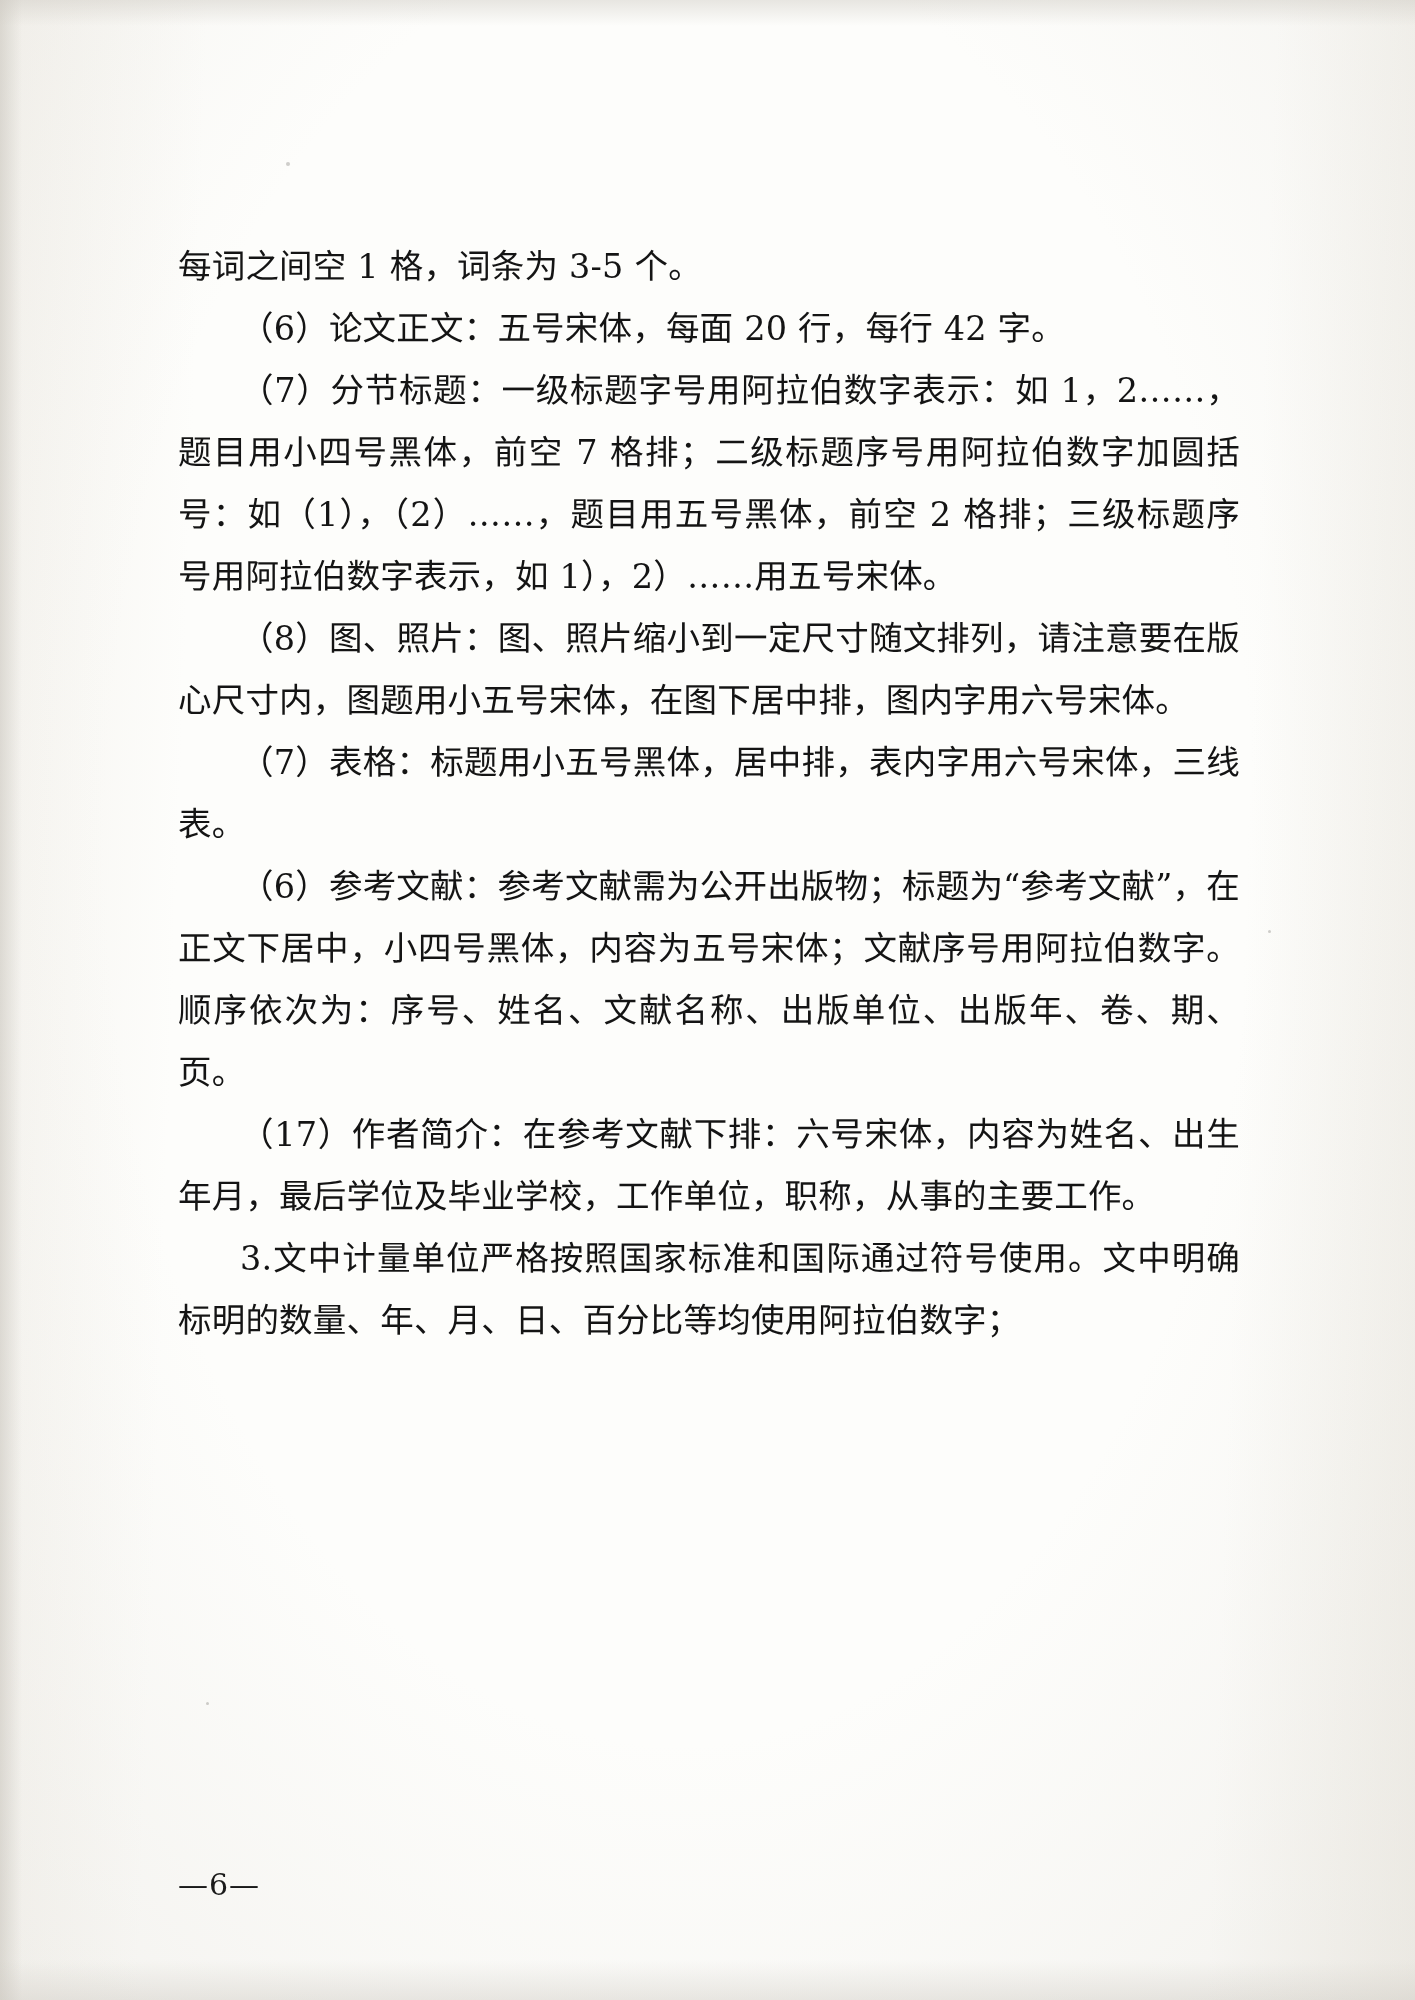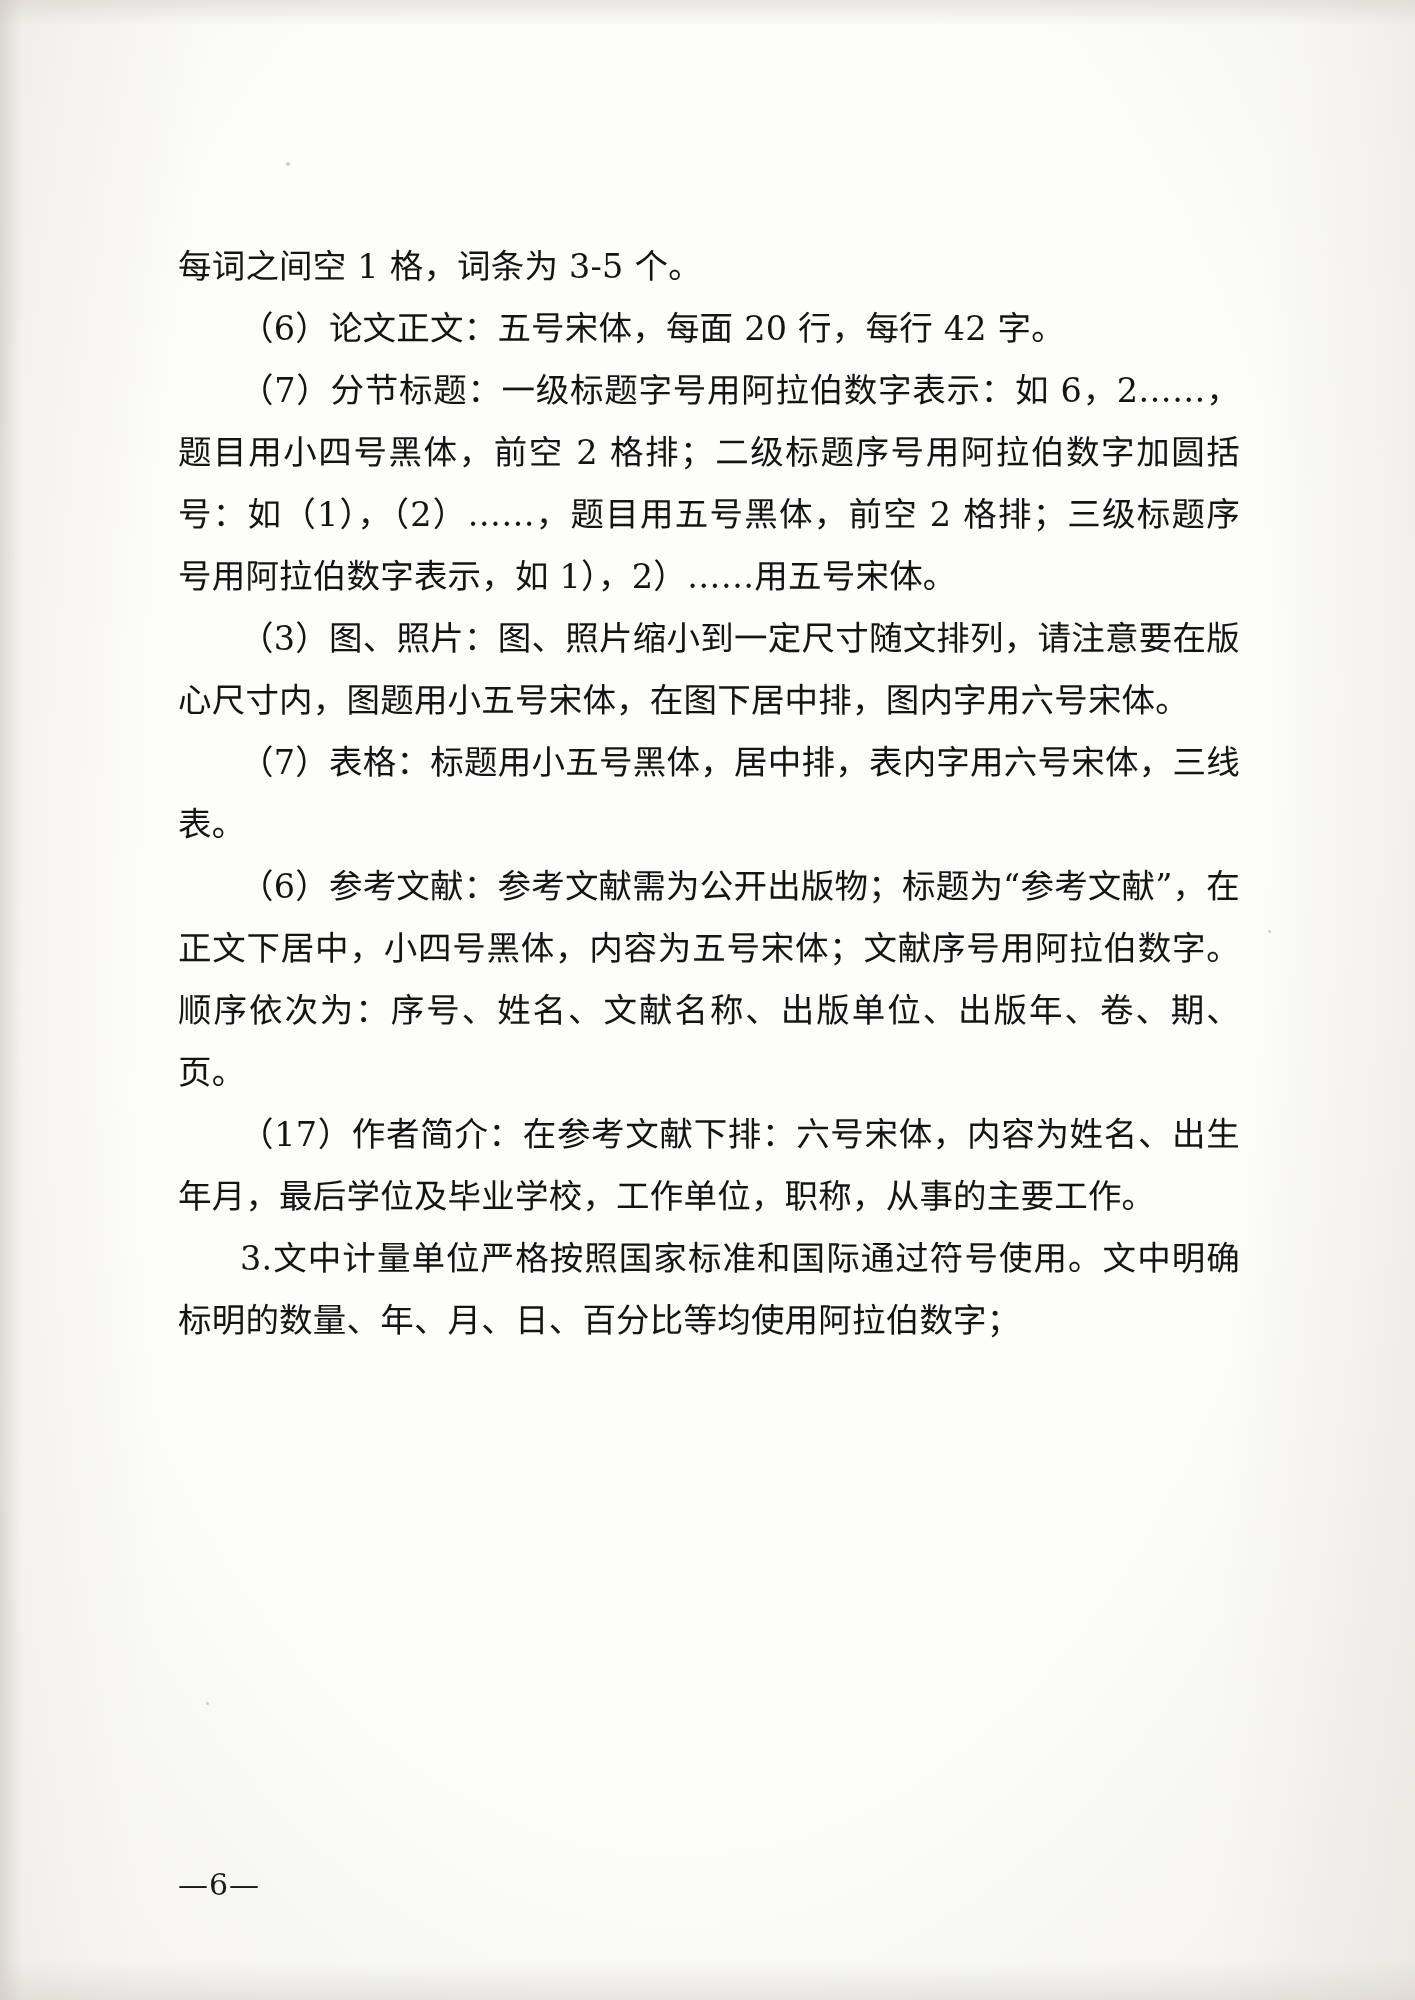--- a/index.html
+++ b/index.html
@@ -112,23 +112,23 @@
   <div class="speck" style="left:286px; top:162px; width:4px; height:4px;"></div>
   <div class="speck" style="left:1268px; top:930px; width:3px; height:3px;"></div>
   <div class="speck" style="left:206px; top:1702px; width:3px; height:3px;"></div>
 
   <div class="text-body">
 
     <p class="para">每词之间空 1 格，词条为 3-5 个。</p>
 
     <p class="para indent">（6）论文正文：五号宋体，每面 20 行，每行 42 字。</p>
 
-    <p class="para indent">（7）分节标题：一级标题字号用阿拉伯数字表示：如 6，2……，题目用小四号黑体，前空 2 格排；二级标题序号用阿拉伯数字加圆括号：如（1），（2）……，题目用五号黑体，前空 2 格排；三级标题序号用阿拉伯数字表示，如 1），2）……用五号宋体。</p>
+    <p class="para indent">（7）分节标题：一级标题字号用阿拉伯数字表示：如 1，2……，题目用小四号黑体，前空 7 格排；二级标题序号用阿拉伯数字加圆括号：如（1），（2）……，题目用五号黑体，前空 2 格排；三级标题序号用阿拉伯数字表示，如 1），2）……用五号宋体。</p>
 
-    <p class="para indent">（3）图、照片：图、照片缩小到一定尺寸随文排列，请注意要在版心尺寸内，图题用小五号宋体，在图下居中排，图内字用六号宋体。</p>
+    <p class="para indent">（8）图、照片：图、照片缩小到一定尺寸随文排列，请注意要在版心尺寸内，图题用小五号宋体，在图下居中排，图内字用六号宋体。</p>
 
     <p class="para indent">（7）表格：标题用小五号黑体，居中排，表内字用六号宋体，三线表。</p>
 
     <p class="para indent">（6）参考文献：参考文献需为公开出版物；标题为“参考文献”，在正文下居中，小四号黑体，内容为五号宋体；文献序号用阿拉伯数字。顺序依次为：序号、姓名、文献名称、出版单位、出版年、卷、期、页。</p>
 
     <p class="para indent">（17）作者简介：在参考文献下排：六号宋体，内容为姓名、出生年月，最后学位及毕业学校，工作单位，职称，从事的主要工作。</p>
 
     <p class="para indent">3.文中计量单位严格按照国家标准和国际通过符号使用。文中明确标明的数量、年、月、日、百分比等均使用阿拉伯数字；</p>
 
   </div>

